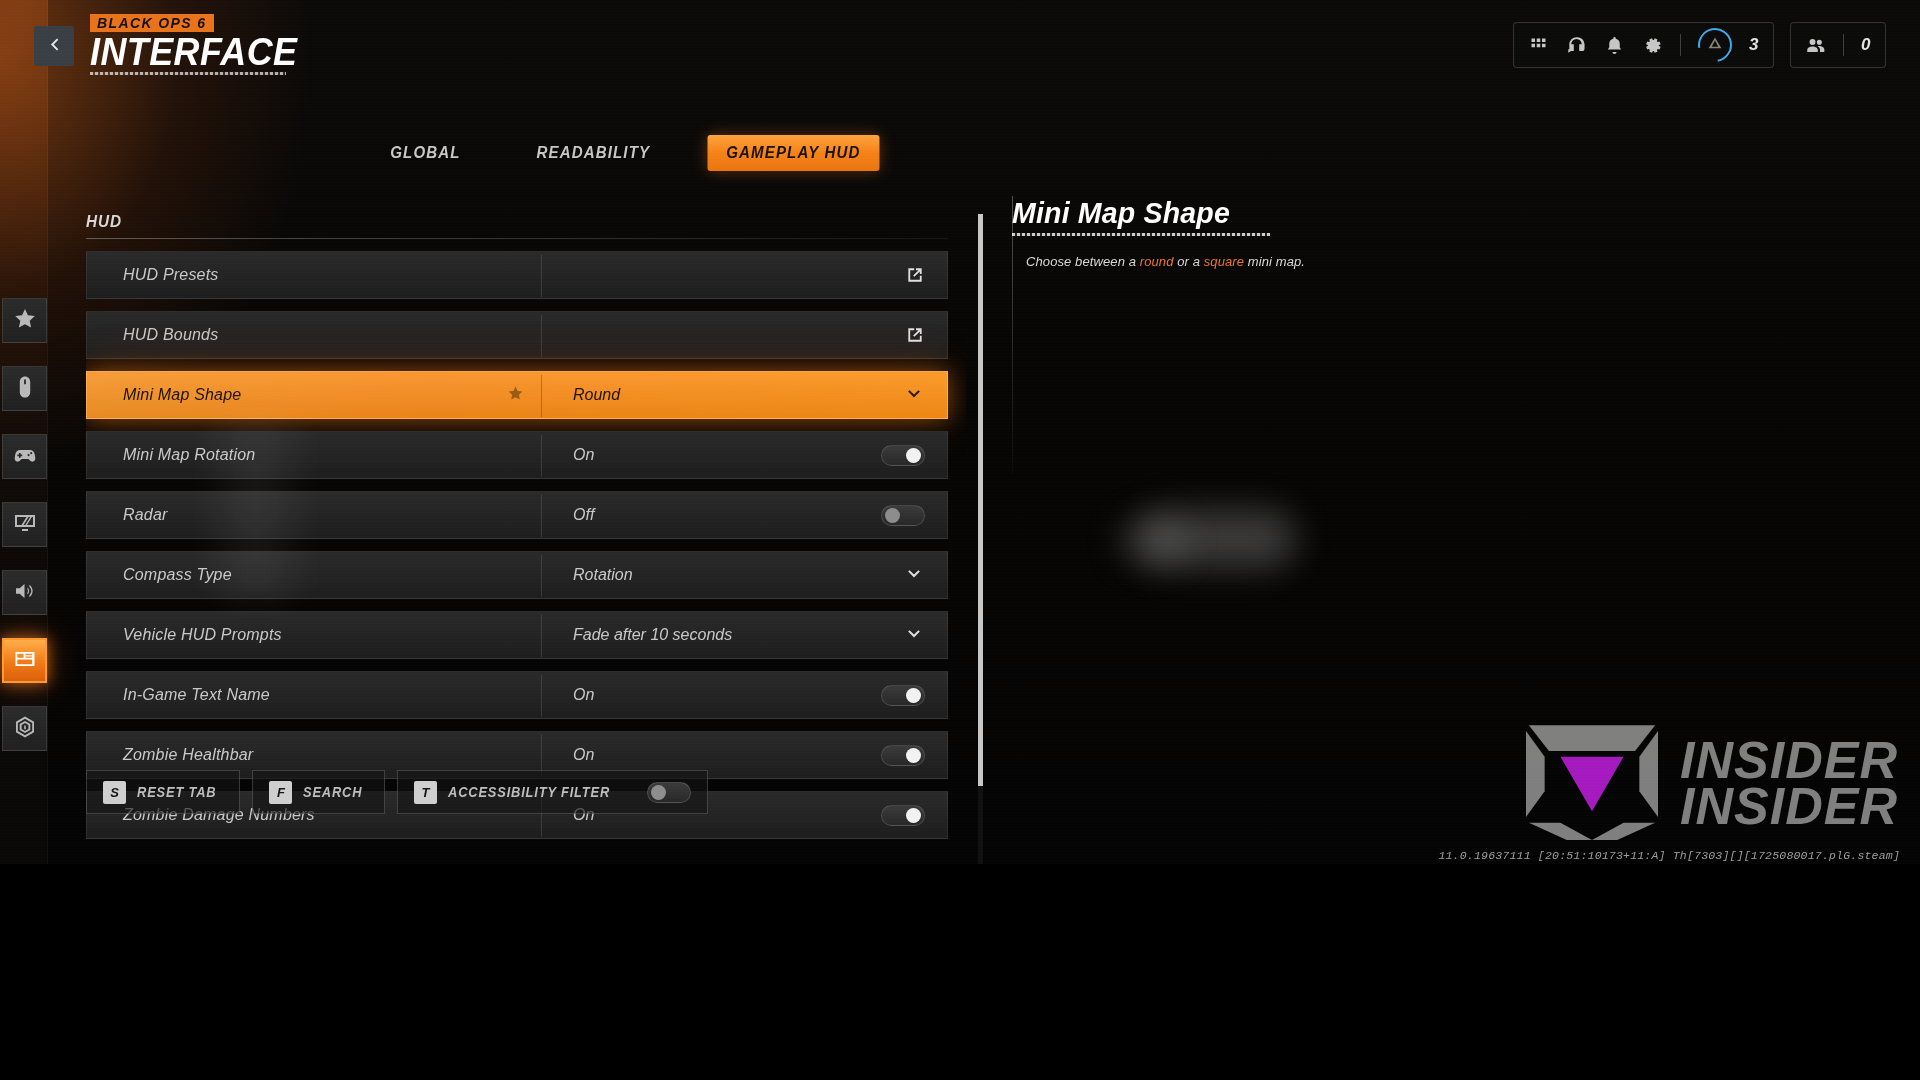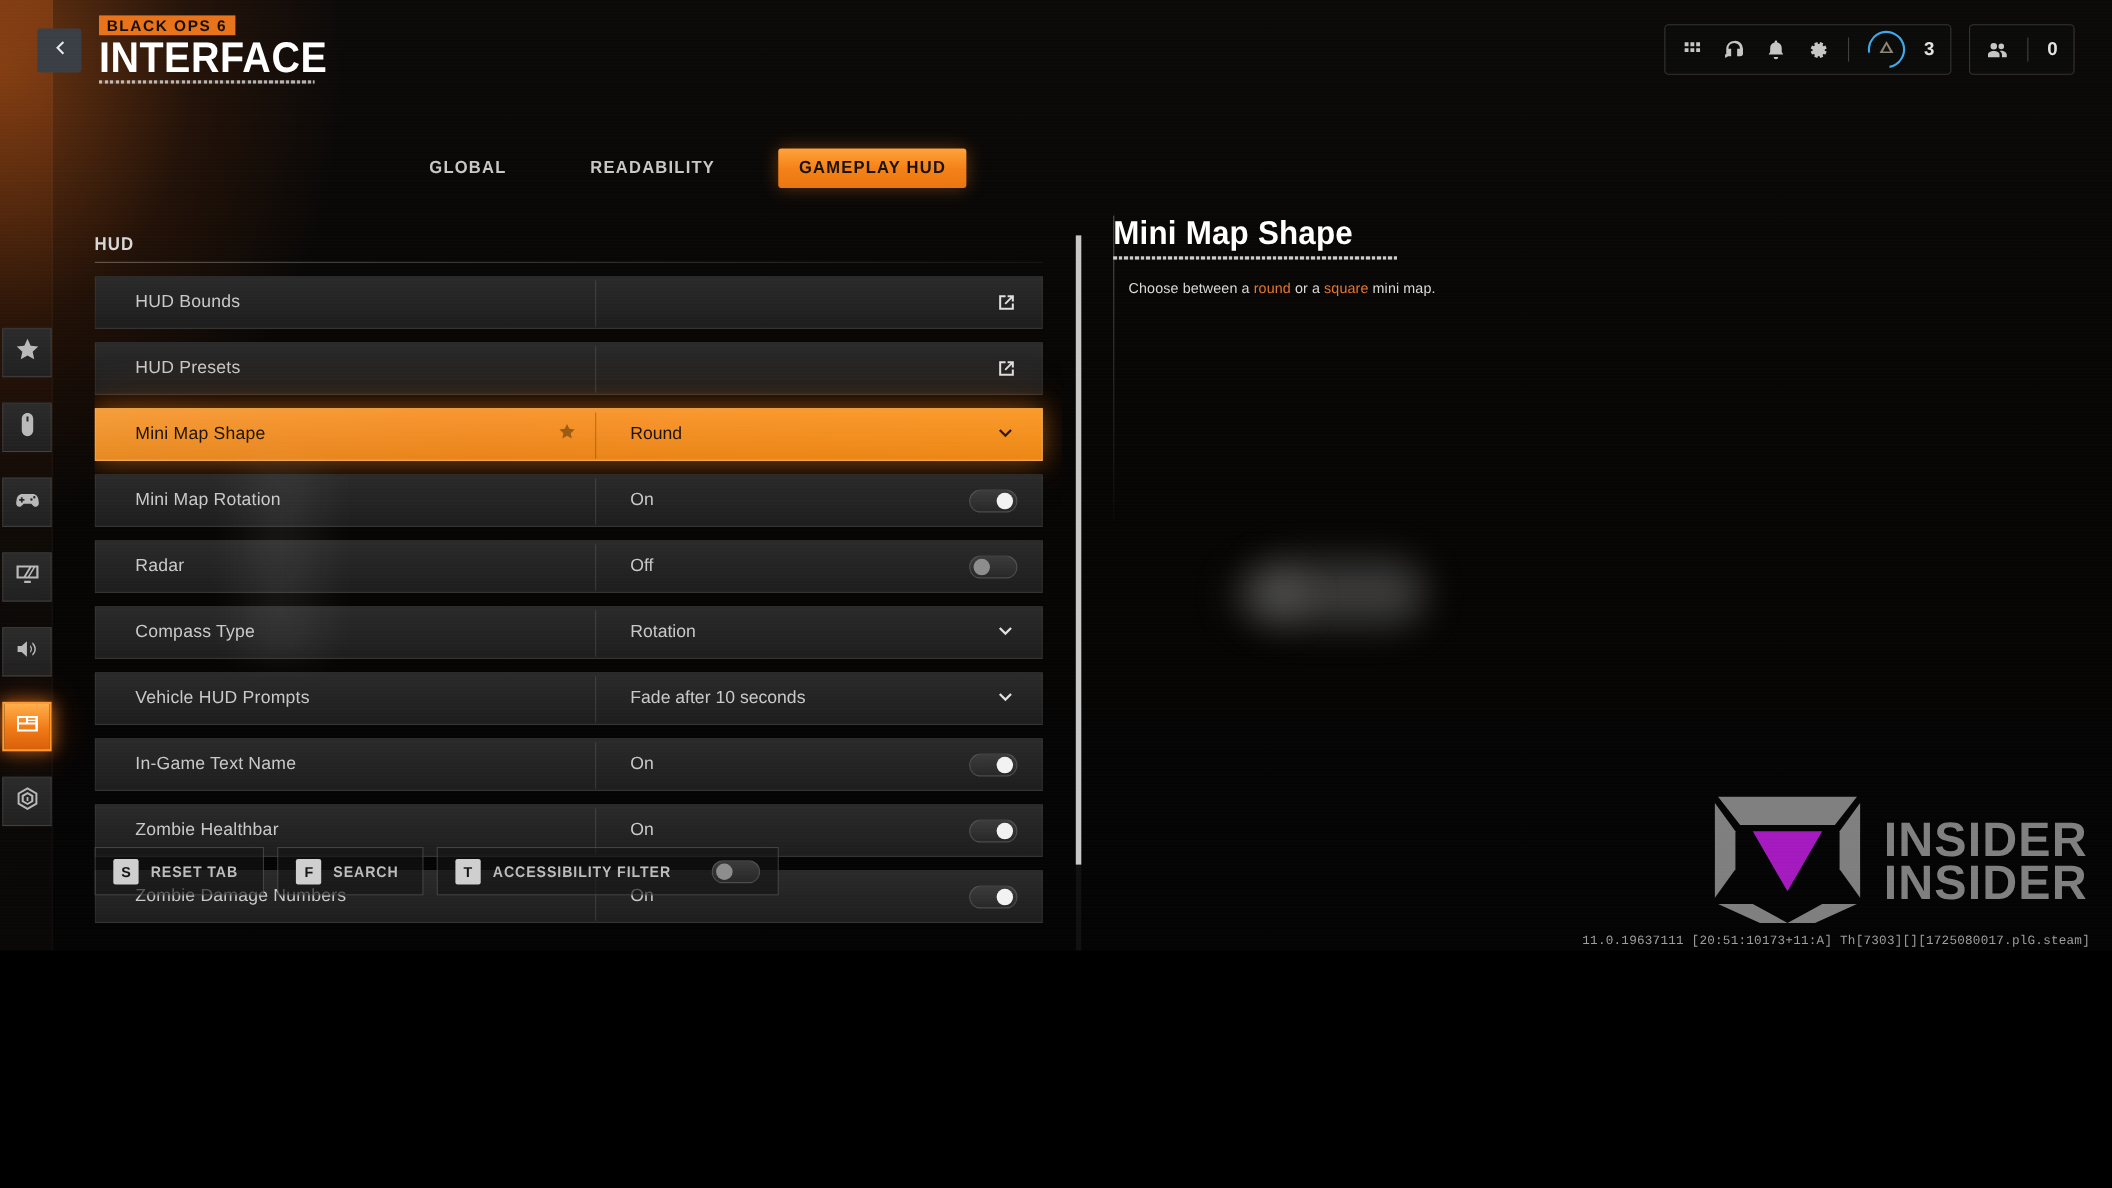--- a/index.html
+++ b/index.html
@@ -14,20 +14,21 @@
 
   #app {
     position: relative;
     width: 1920px;
     height: 864px;
     background:
       radial-gradient(ellipse 420px 560px at 0px 60px, rgba(196,92,24,0.55) 0%, rgba(120,50,12,0.22) 42%, rgba(0,0,0,0) 74%),
       radial-gradient(ellipse 700px 300px at 120px 1080px, rgba(150,62,16,0.20) 0%, rgba(0,0,0,0) 70%),
       linear-gradient(180deg, #0c0a09 0%, #070605 40%, #050404 100%);
     overflow: hidden;
+    font-style: italic;
   }
 
   
   #app::after {
     content: "";
     position: absolute;
     inset: 0;
     pointer-events: none;
     background-image: repeating-linear-gradient(
       0deg, rgba(255,255,255,0.012) 0px, rgba(255,255,255,0.012) 1px,
@@ -395,21 +396,21 @@
   
   .watermark {
     position: absolute;
     right: 22px; bottom: 20px;
     display: flex; align-items: center; gap: 14px;
     z-index: 40;
     opacity: 0.82;
   }
   .wm-text {
     color: #9b9b9b;
-    font-size: 44px;
+    font-size: 52px;
     font-weight: bold;
     line-height: 0.88;
     letter-spacing: 1px;
     text-align: left;
     margin-top: 16px;
   }
   .build-string {
     position: absolute;
     right: 20px; bottom: 2px;
     color: #9d9d9d;
@@ -554,32 +555,32 @@
     <div class="tab">READABILITY</div>
     <div class="tab-gap"></div>
     <div class="tab active">GAMEPLAY HUD</div>
   </div>
 
   <div class="list-wrap">
     <div class="sec-head">HUD</div>
     <div class="sec-rule"></div>
 
     <div class="row">
-      <div class="row-label">HUD Bounds</div>
+      <div class="row-label">HUD Presets</div>
       <div class="row-divider"></div>
       <div class="row-value"></div>
       <div class="row-right">
         <svg width="20" height="20" viewBox="0 0 24 24">
             <path d="M4 4h7v2.2H6.2v11.6h11.6V13H20v7H4zm9.2 0H20v6.8h-2.2V7.7l-6.5 6.5-1.5-1.5 6.5-6.5h-3.1z"></path>
           </svg>
       </div>
     </div>
 
     <div class="row">
-      <div class="row-label">HUD Presets</div>
+      <div class="row-label">HUD Bounds</div>
       <div class="row-divider"></div>
       <div class="row-value"></div>
       <div class="row-right">
         <svg width="20" height="20" viewBox="0 0 24 24">
             <path d="M4 4h7v2.2H6.2v11.6h11.6V13H20v7H4zm9.2 0H20v6.8h-2.2V7.7l-6.5 6.5-1.5-1.5 6.5-6.5h-3.1z"></path>
           </svg>
       </div>
     </div>
 
     <div class="row highlight">

